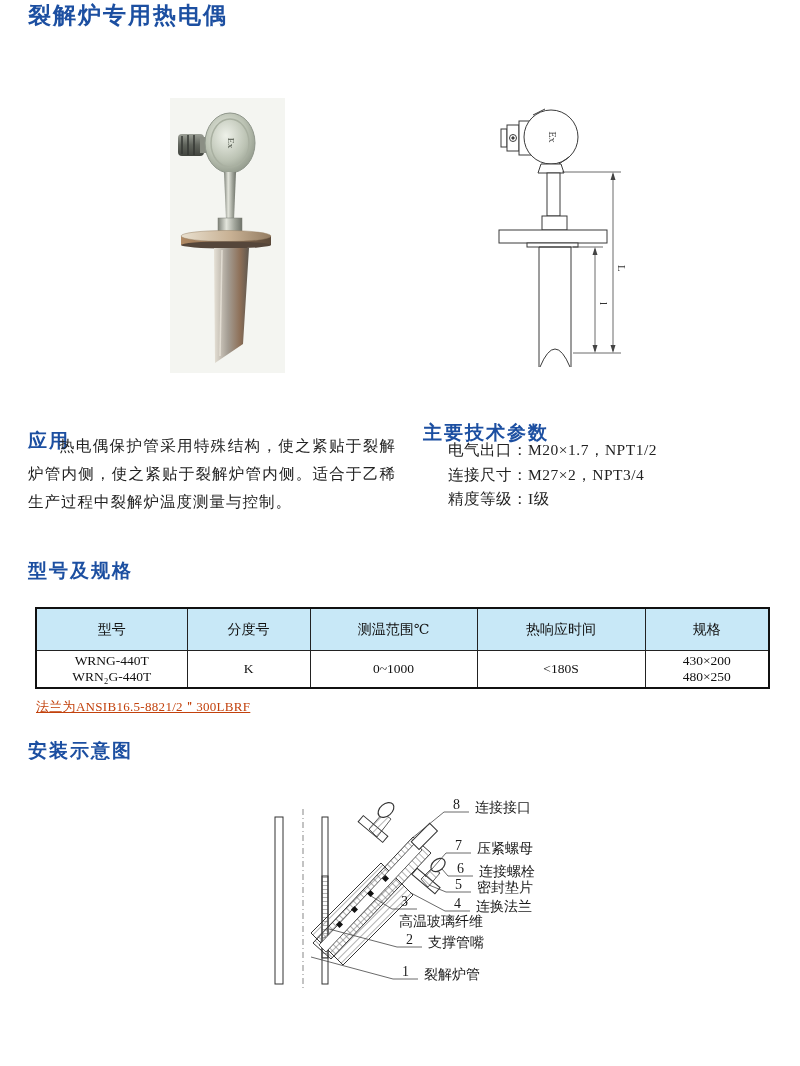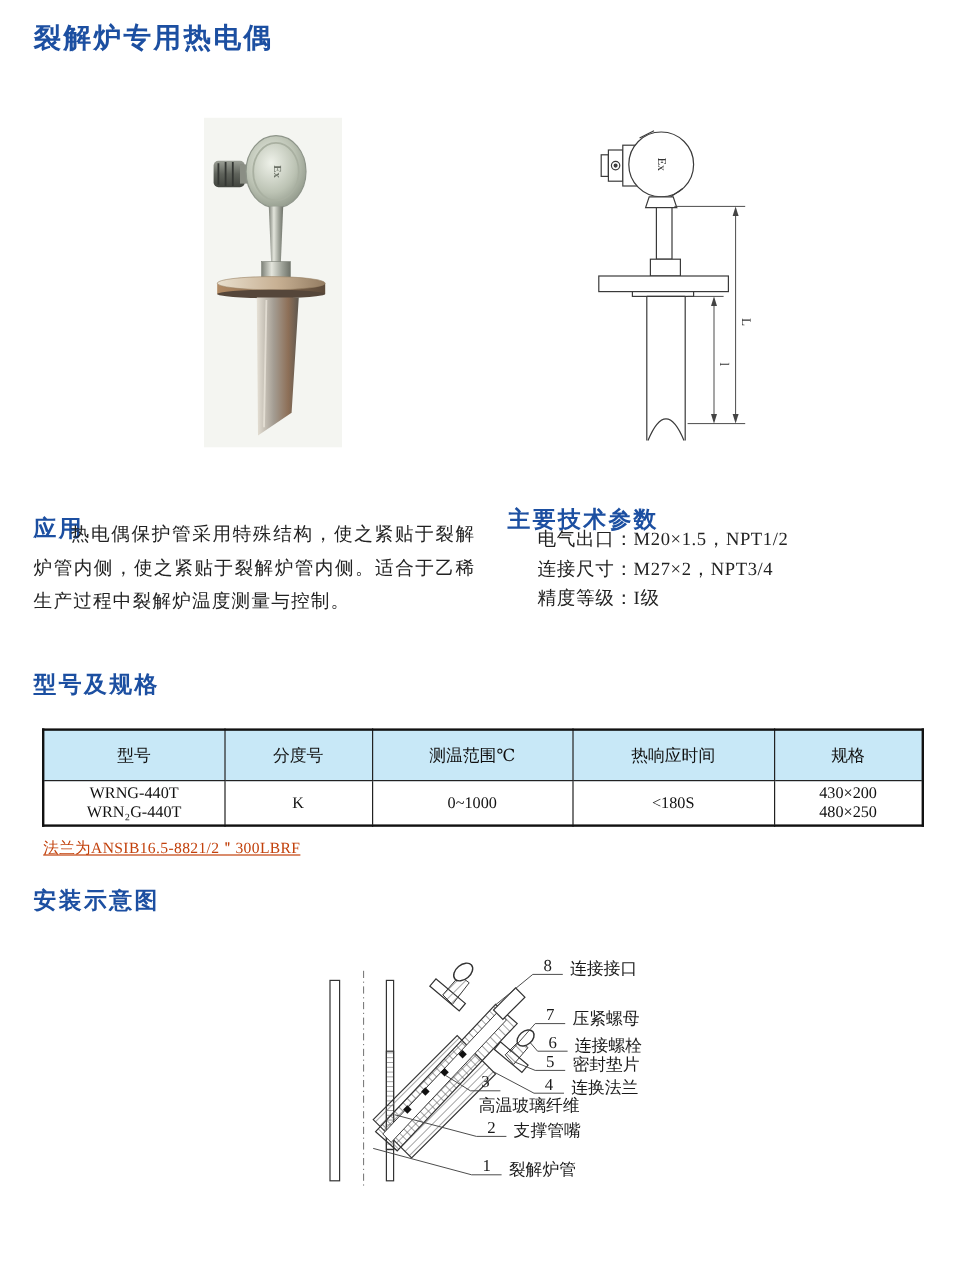--- a/index.html
+++ b/index.html
@@ -22,21 +22,21 @@
   table.spec{border:2px solid #111;}
   .footnote{font-size:13px;letter-spacing:0.3px;color:#c2410c;text-decoration:underline;}
   .dline{line-height:16px;}
   svg text{font-family:"Liberation Serif","DejaVu Serif",serif;}
 </style>
 </head>
 <body>
 
 <div class="page">
 
-  <div class="abs h-blue title" style="left:28px;top:16px;text-align:center;">裂解炉专用热电偶</div>
+  <div class="abs h-blue title" style="left:28px;top:0;text-align:center;">裂解炉专用热电偶</div>
 
   <svg class="abs" style="left:170px;top:98px;" width="115" height="275" viewBox="0 0 115 275">
     <defs>
       <radialGradient id="headG" cx="42%" cy="38%" r="75%">
         <stop offset="0%" stop-color="#eef1e9"></stop>
           <stop offset="55%" stop-color="#bcc3b4"></stop>
         <stop offset="100%" stop-color="#828a7c"></stop>
       </radialGradient>
       <linearGradient id="stemG" x1="0" y1="0" x2="1" y2="0">
         <stop offset="0%" stop-color="#7e8279"></stop>
@@ -119,21 +119,21 @@
     </g>
     <text x="163" y="170" transform="rotate(90 163 170)" font-size="11" fill="#333">L</text>
     <text x="145" y="207" transform="rotate(90 145 207)" font-size="11" fill="#333">l</text>
   </svg>
 
   <div class="abs h-blue sec" style="left:28px;top:396px;margin-top:32px;">应用</div>
   <div class="abs app-body" style="left:28px;top:432px;">热电偶保护管采用特殊结构，使之紧贴于裂解炉管内侧，使之紧贴于裂解炉管内侧。适合于乙稀生产过程中裂解炉温度测量与控制。</div>
 
   <div class="abs h-blue sec" style="left:423px;top:396px;margin-top:24px;">主要技术参数</div>
   <div class="abs" style="left:448px;top:438px;">
-    <div class="param-line">电气出口：M20×1.5，NPT1/2</div>
+    <div class="param-line">电气出口：M20×1.7，NPT1/2</div>
     <div class="param-line">连接尺寸：M27×2，NPT3/4</div>
     <div class="param-line">精度等级：I级</div>
   </div>
 
   <div class="abs h-blue sec" style="left:28px;top:558px;">型号及规格</div>
   <table class="spec abs" style="left:35px;top:607px;">
     <colgroup>
       <col style="width:151px">
         <col style="width:123px">
         <col style="width:167px">

